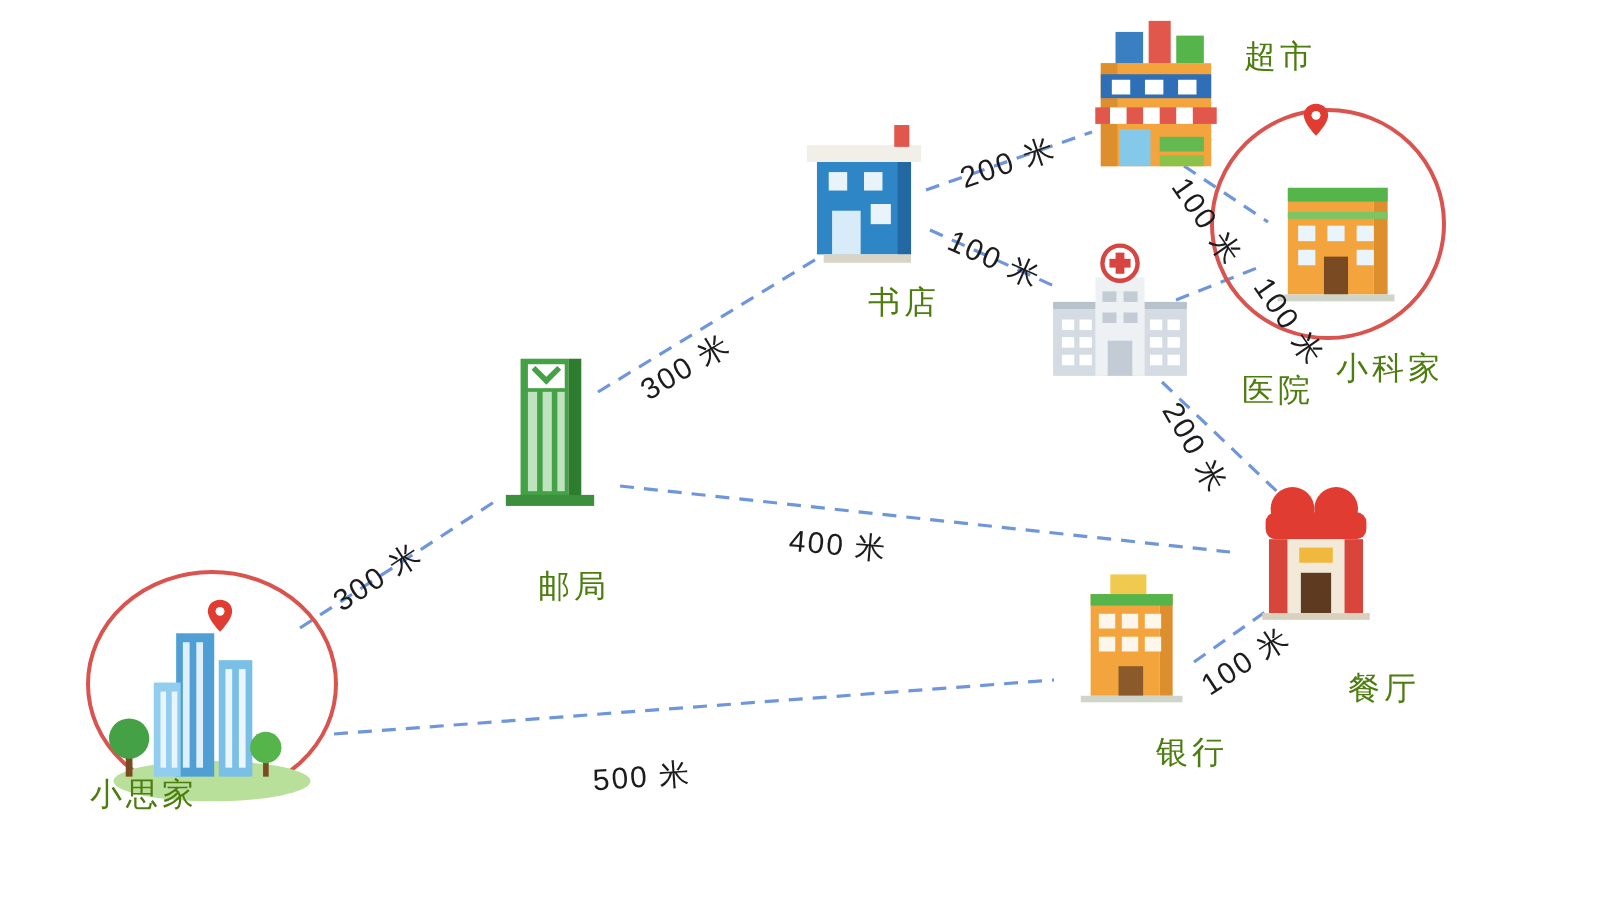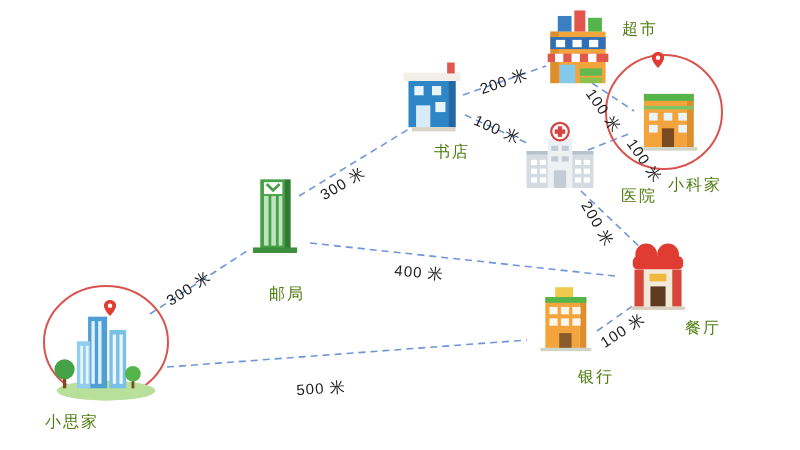--- a/index.html
+++ b/index.html
@@ -144,21 +144,21 @@
     <circle cx="62" cy="22" r="13" fill="#e03c31"></circle>
     <rect x="20" y="24" width="60" height="16" rx="6" fill="#e03c31"></rect>
     <rect x="22" y="40" width="56" height="44" fill="#f2e9d8"></rect>
     <rect x="22" y="40" width="11" height="44" fill="#d8453b"></rect>
     <rect x="67" y="40" width="11" height="44" fill="#d8453b"></rect>
     <rect x="40" y="45" width="20" height="9" fill="#f0b93d"></rect>
     <rect x="41" y="60" width="18" height="24" fill="#5d3a20"></rect>
     <rect x="18" y="84" width="64" height="4" fill="#d9d0bd"></rect>
         </svg>
       </div>
-      <div class="node-label" style="left: 692px; top: 328px; margin-left: 11px;">餐厅</div>
+      <div class="node-label" style="left: 692px; top: 345px;">餐厅</div>
       <div class="node-icon" style="left: 524px; top: 279px; width: 82px; height: 82px;">
         <svg viewBox="0 0 100 100">
     <rect x="26" y="22" width="42" height="62" fill="#f3a43c"></rect>
     <rect x="68" y="22" width="8" height="62" fill="#dd8f2d"></rect>
     <rect x="26" y="22" width="50" height="7" fill="#56b54a"></rect>
     <rect x="38" y="10" width="22" height="12" fill="#f0c94f"></rect>
     <rect x="31" y="34" width="10" height="9" fill="#fdf6ea"></rect>
     <rect x="45" y="34" width="10" height="9" fill="#fdf6ea"></rect>
     <rect x="59" y="34" width="10" height="9" fill="#fdf6ea"></rect>
     <rect x="31" y="48" width="10" height="9" fill="#fdf6ea"></rect>
@@ -186,21 +186,21 @@
     <rect x="72.8" y="77" width="2.5" height="9" fill="#7a4a23"></rect>
     <circle cx="74" cy="73" r="7" fill="#56b54a"></circle>
         </svg>
       </div>
       <div class="node-icon" style="left: 94px; top: 298px; width: 32px; height: 32px;">
         <svg viewBox="0 0 100 100">
     <path d="M50 6 C39 6 31 14 31 24 C31 37 50 56 50 56 C50 56 69 37 69 24 C69 14 61 6 50 6 Z" fill="#e03c31"></path>
     <circle cx="50" cy="24" r="7" fill="#ffffff"></circle>
         </svg>
       </div>
-      <div class="node-label" style="left: 72px; top: 422px;">小思家</div>
+      <div class="node-label" style="left: 72px; top: 398px;">小思家</div>
       <div class="edge-label" style="left: 189px; top: 289px; transform: translate(-50%, -50%) rotate(-33deg);">300 米</div>
       <div class="edge-label" style="left: 343px; top: 184px; transform: translate(-50%, -50%) rotate(-31deg);">300 米</div>
       <div class="edge-label" style="left: 504px; top: 82px; transform: translate(-50%, -50%) rotate(-19deg);">200 米</div>
       <div class="edge-label" style="left: 497px; top: 130px; transform: translate(-50%, -50%) rotate(24deg);">100 米</div>
       <div class="edge-label" style="left: 603px; top: 111px; transform: translate(-50%, -50%) rotate(55deg);">100 米</div>
       <div class="edge-label" style="left: 644px; top: 161px; transform: translate(-50%, -50%) rotate(55deg);">100 米</div>
       <div class="edge-label" style="left: 597px; top: 224px; transform: translate(-50%, -50%) rotate(60deg);">200 米</div>
       <div class="edge-label" style="left: 419px; top: 273px; transform: translate(-50%, -50%) rotate(5deg);">400 米</div>
       <div class="edge-label" style="left: 321px; top: 389px; transform: translate(-50%, -50%) rotate(-4deg);">500 米</div>
       <div class="edge-label" style="left: 623px; top: 331px; transform: translate(-50%, -50%) rotate(-33deg);">100 米</div>

